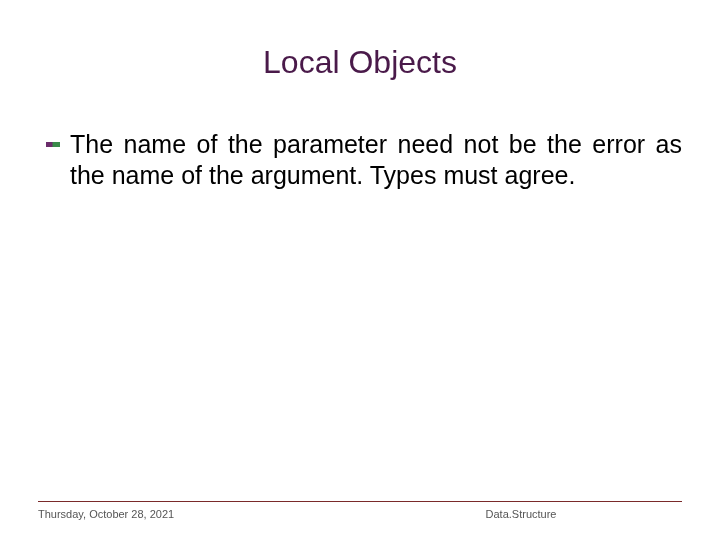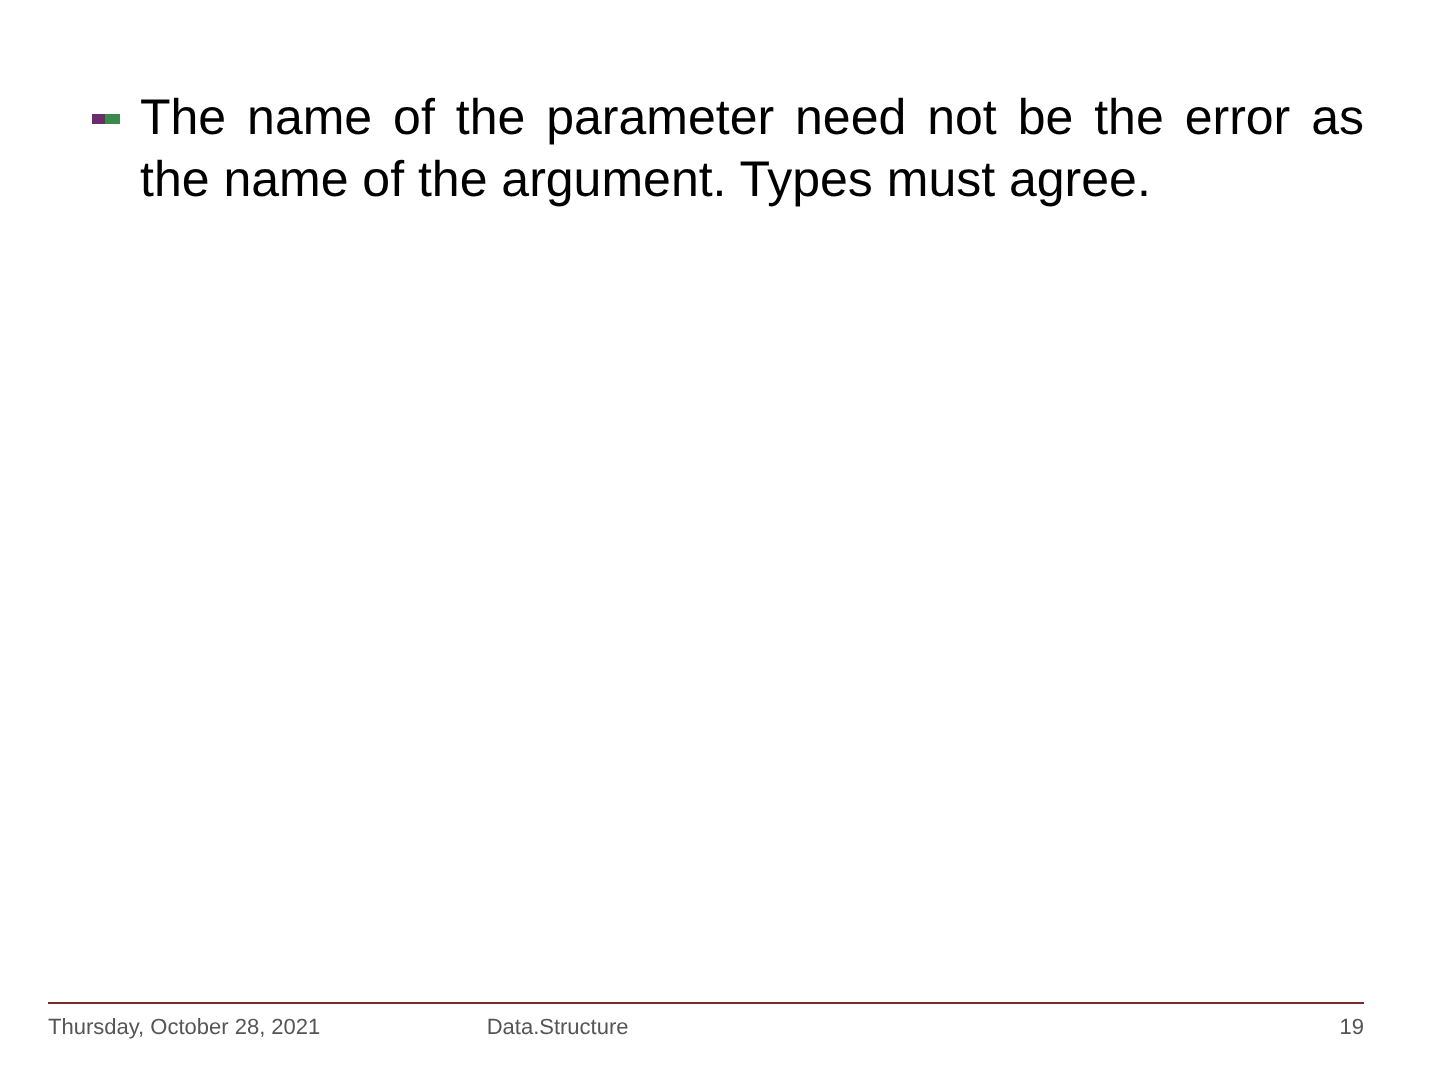--- a/index.html
+++ b/index.html
@@ -51,62 +51,62 @@
     color: #000000;
     font-family: Arial, sans-serif;
   }
   .bullet-text.justify {
     text-align: justify;
     text-align-last: left;
   }
   .footer {
     position: absolute;
     bottom: 20px;
-    left: 24px;
+    left: 38px;
     right: 38px;
   }
   .footer-line {
     height: 1px;
     background: #7a2a2a;
     margin-bottom: 6px;
   }
   .footer-row {
     display: flex;
     justify-content: space-between;
     align-items: center;
     font-size: 11px;
     color: #555555;
   }
   .footer-left {
     flex: 1;
     text-align: left;
   }
   .footer-center {
     flex: 1;
-    text-align: left;
+    text-align: center;
   }
   .footer-right {
     flex: 1;
     text-align: right;
   }
 </style>
 </head>
 <body>
 
 <div class="slide">
+  <h1 class="title">Local Objects</h1>
 
   <div class="content">
 
     <div class="bullet-item">
       <div class="bullet-marker"></div>
       <div class="bullet-text justify">The name of the parameter need not be the error as the name of the argument.  Types must agree.</div>
     </div>
   </div>
 
   <div class="footer">
     <div class="footer-line"></div>
     <div class="footer-row">
       <div class="footer-left">Thursday, October 28, 2021</div>
       <div class="footer-center">Data.Structure</div>
-      <div class="footer-right">19</div>
     </div>
   </div>
 </div>
 
 </body></html>

